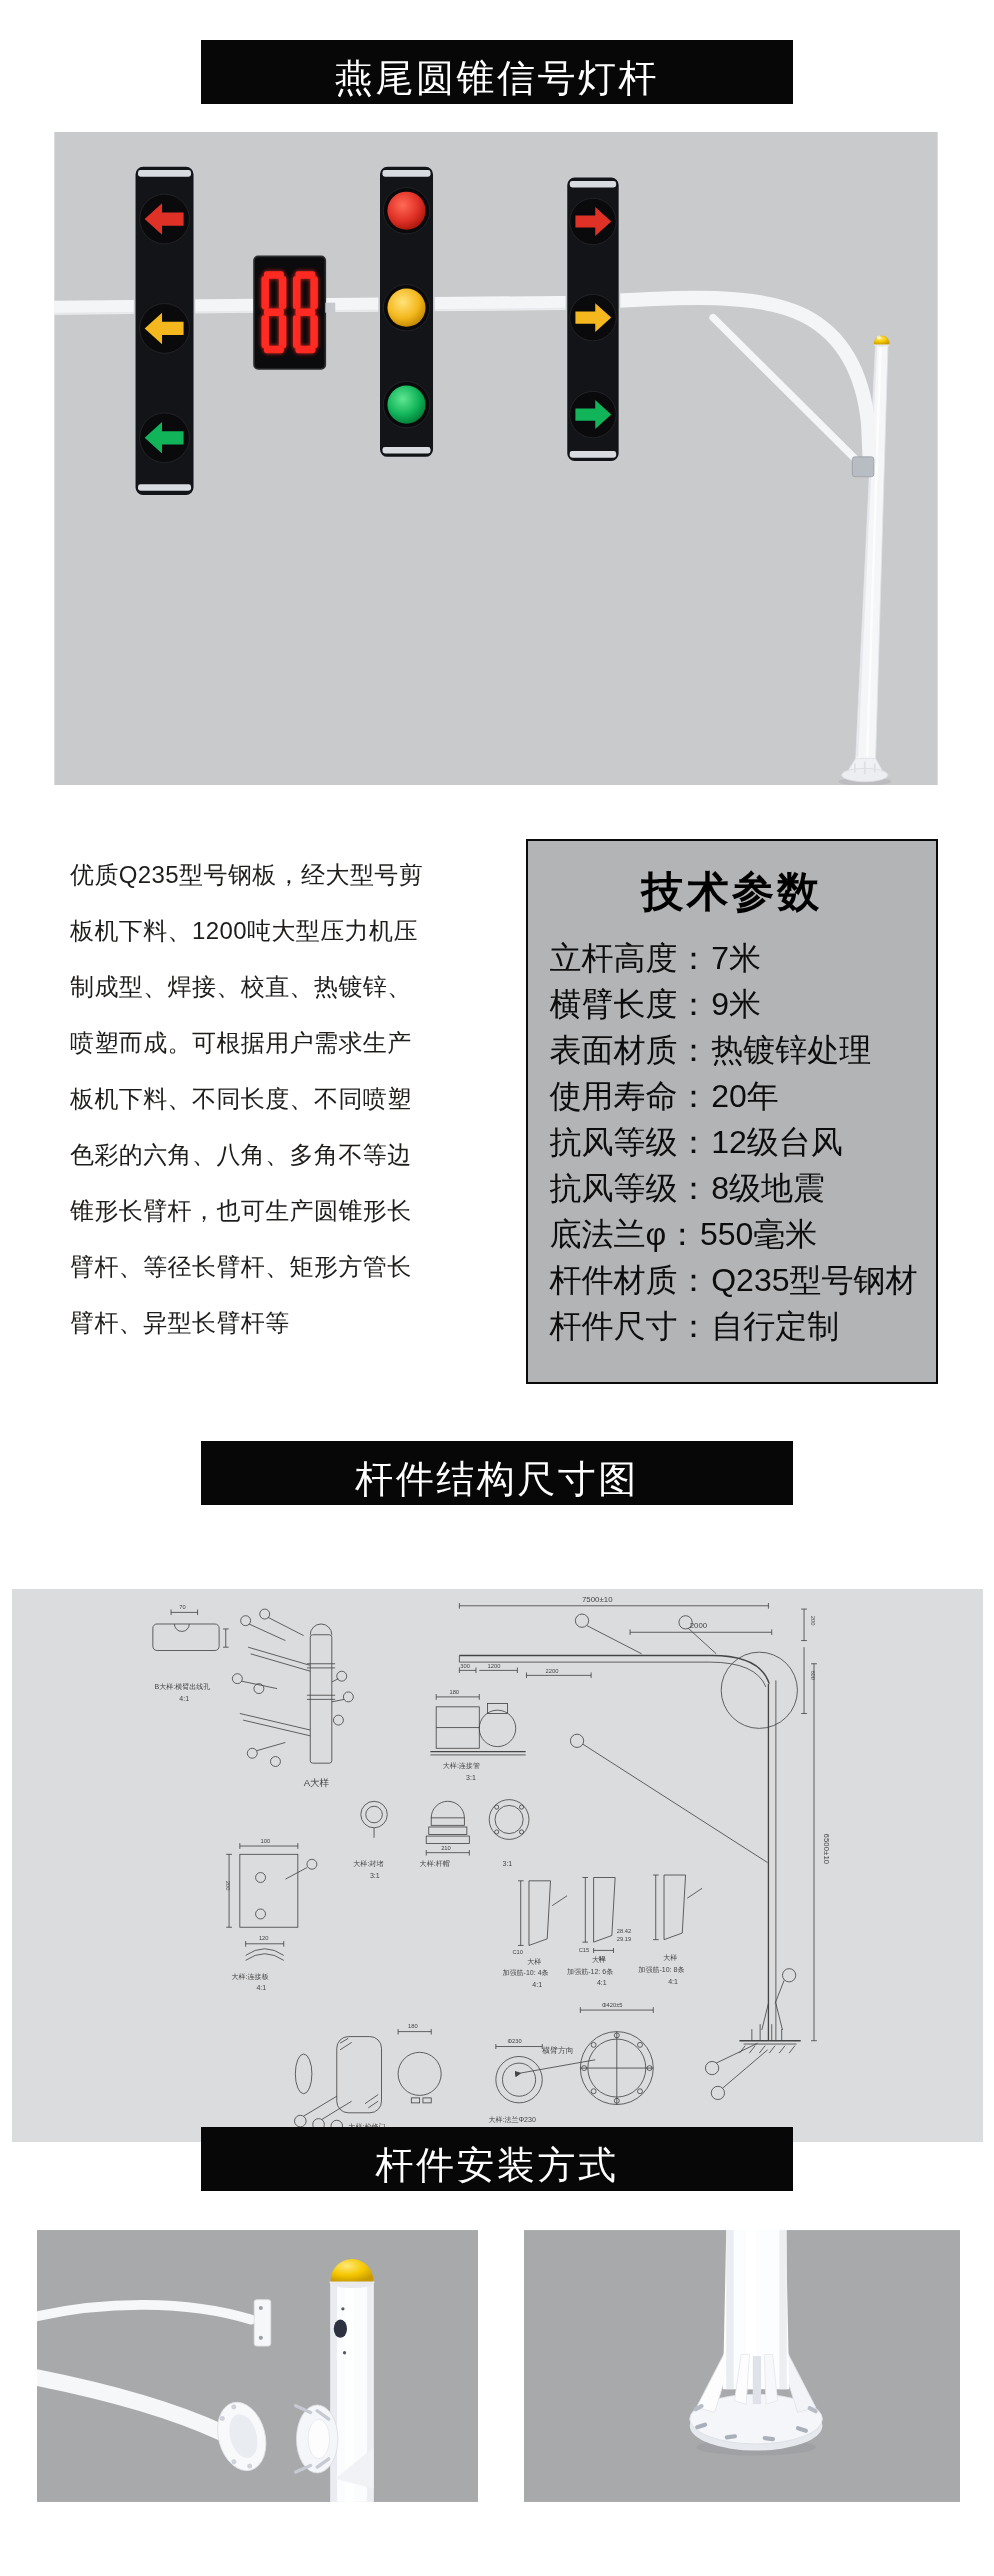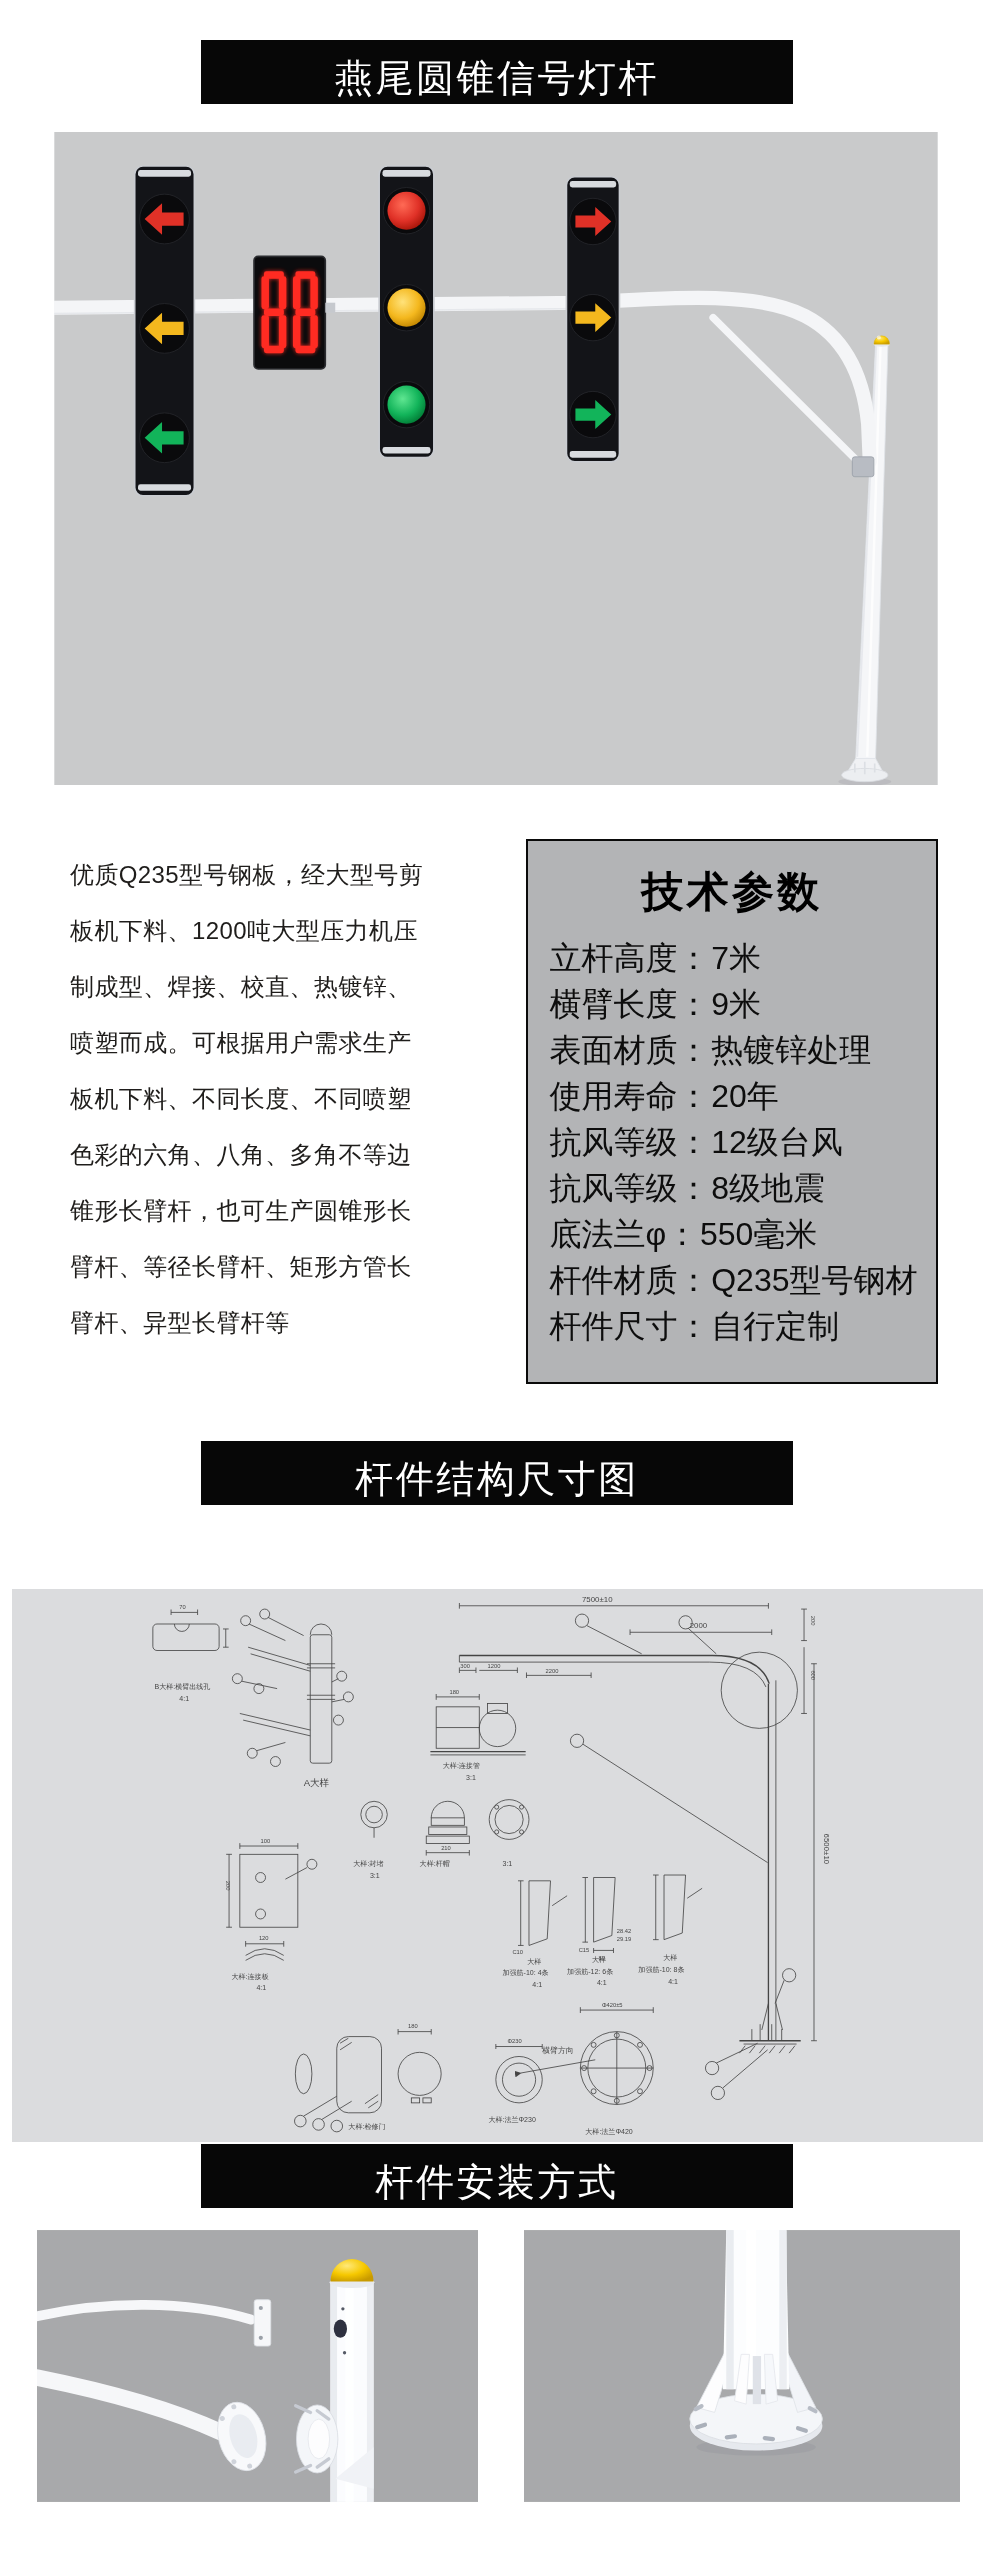--- a/index.html
+++ b/index.html
@@ -1,21 +1,21 @@
 <!DOCTYPE html>
 <html style="--banner-bg: #070707; --banner-text: #ffffff; --photo-bg: #c9cacb; --photo-bg-dark: #a8a9ab; --draw-bg: #dbdcde; --box-bg: #b3b4b6; --box-border: #0a0a0a; --sig-red: #e03127; --sig-amber: #f4b81e; --sig-green: #12b45a; --countdown-red: #ff2b22; --cap-yellow: #f6c800; --steel-white: #f4f5f7; --line: #454545;font-size:13.3px"><head>
 <meta charset="utf-8">
 <style>
   html,body{margin:0;padding:0;background:#ffffff;font-family:"Liberation Sans","DejaVu Sans",sans-serif;}
   .page{position:relative;width:995px;height:2576px;background:#ffffff;overflow:hidden;}
   .banner{position:absolute;left:201px;width:592px;height:64px;background:var(--banner-bg);color:var(--banner-text);
           display:flex;align-items:flex-end;justify-content:center;font-size:38px;letter-spacing:2.5px;font-weight:500;}
   .banner-1{top:40px;}
   .banner-2{top:1441px;}
-  .banner-3{top:2127px;margin-top:17px;}
+  .banner-3{top:2127px;}
   .hero{position:absolute;left:54px;top:132px;width:884px;height:653px;}
   .hero svg,.drawing svg,.photo svg{display:block;width:100%;height:100%;}
   .intro{position:absolute;left:70px;top:847px;font-size:24px;line-height:56px;color:#1f1d1b;letter-spacing:0.4px;}
   .intro div{white-space:nowrap;}
   .specs{position:absolute;left:526px;top:839px;width:412px;height:545px;background:var(--box-bg);
          border:2.5px solid var(--box-border);box-sizing:border-box;padding-top:23px;}
   .specs-title{text-align:center;font-size:42px;font-weight:bold;color:#000;letter-spacing:3.3px;margin-bottom:15px;}
   .spec-row{font-size:32px;line-height:46px;color:#0d0d0d;padding-left:21.5px;white-space:nowrap;}
   .spec-value{margin-left:1.7px;}
   .drawing{position:absolute;left:11.6px;top:1548px;width:971px;height:553px;background:var(--draw-bg);margin-top:41px;}

